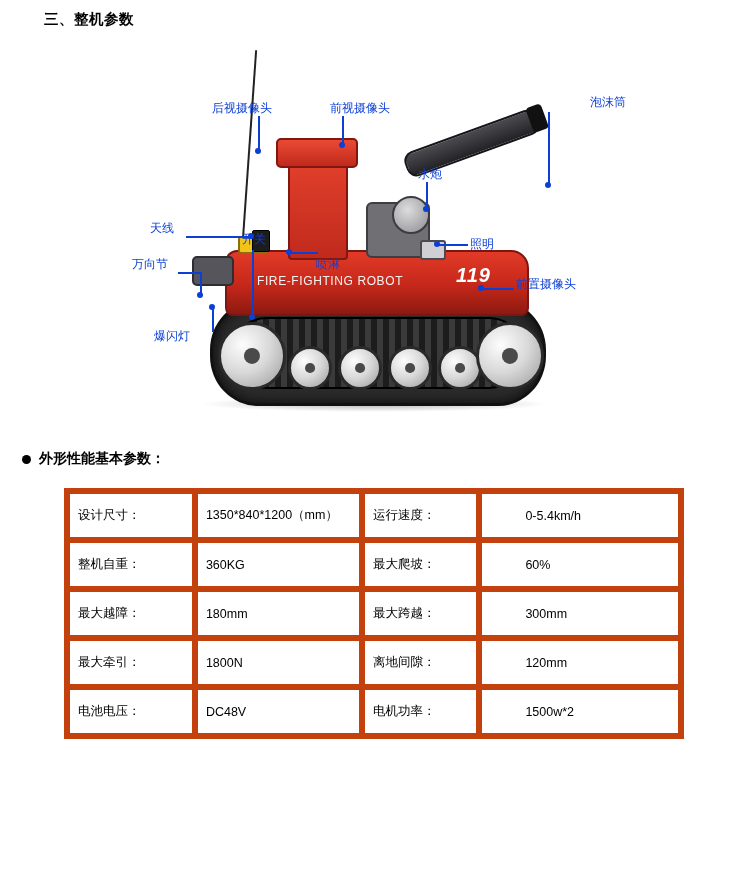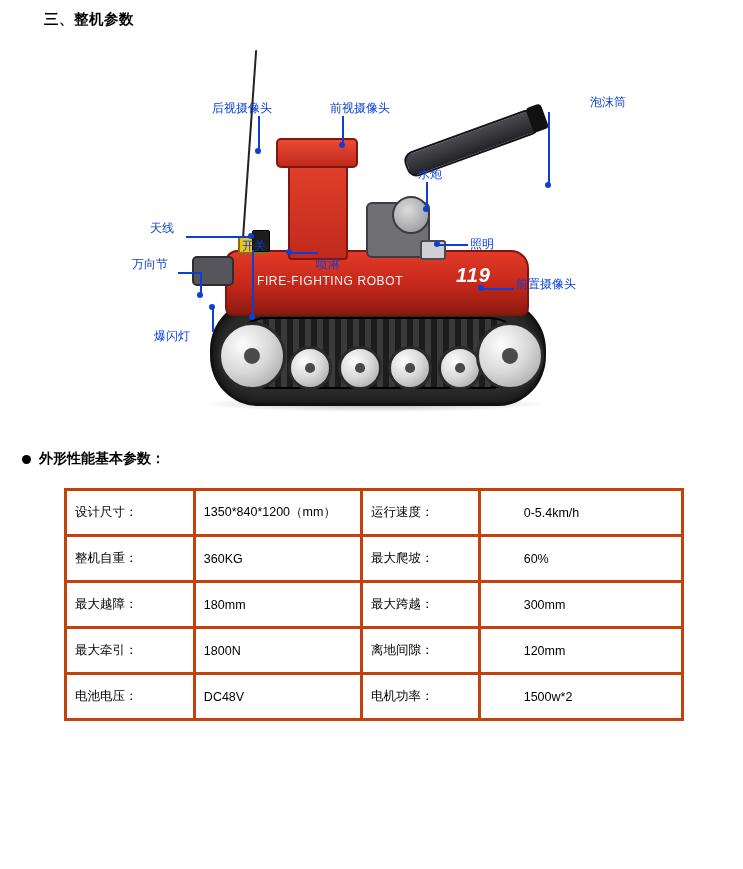--- a/index.html
+++ b/index.html
@@ -275,21 +275,21 @@
   
   .spec-table {
     position: absolute;
     left: 64px;
     top: 488px;
     width: 620px;
     border-collapse: collapse;
     font-size: 12.5px;
   }
   .spec-table td {
-    border: 3px solid #c2410c;
+    border: 6px solid #c2410c;
     height: 43px;
     padding: 0 8px;
     vertical-align: middle;
     color: #000;
   }
   .spec-table td.k { width: 140px; }
   .spec-table td.v { width: 170px; }
   .spec-table td.k2 { width: 125px; }
   .spec-table td.v2 { width: 185px; padding-left: 43px; }
 </style>
@@ -350,21 +350,21 @@
     <div class="dot" style="left:415px; top:142px;"></div>
 
     <div class="callout" style="left:288px; top:128px;">水炮</div>
     <div class="leader v" style="left:296px; top:142px; height:26px;"></div>
     <div class="dot" style="left:293px; top:166px;"></div>
 
     <div class="callout" style="left:20px; top:182px;">天线</div>
     <div class="leader h" style="left:56px; top:196px; width:64px;"></div>
     <div class="dot" style="left:118px; top:193px;"></div>
 
-    <div class="callout" style="left:112px; top:200px;text-align:center;">开关</div>
+    <div class="callout" style="left:112px; top:193px;text-align:center;">开关</div>
     <div class="leader v" style="left:122px; top:210px; height:66px;"></div>
     <div class="dot" style="left:119px; top:274px;"></div>
 
     <div class="callout" style="left:186px; top:218px;">喷淋</div>
     <div class="leader h" style="left:160px; top:212px; width:28px;"></div>
     <div class="dot" style="left:156px; top:209px;"></div>
 
     <div class="callout" style="left:340px; top:198px;">照明</div>
     <div class="leader h" style="left:308px; top:204px; width:30px;"></div>
     <div class="dot" style="left:304px; top:201px;"></div>

